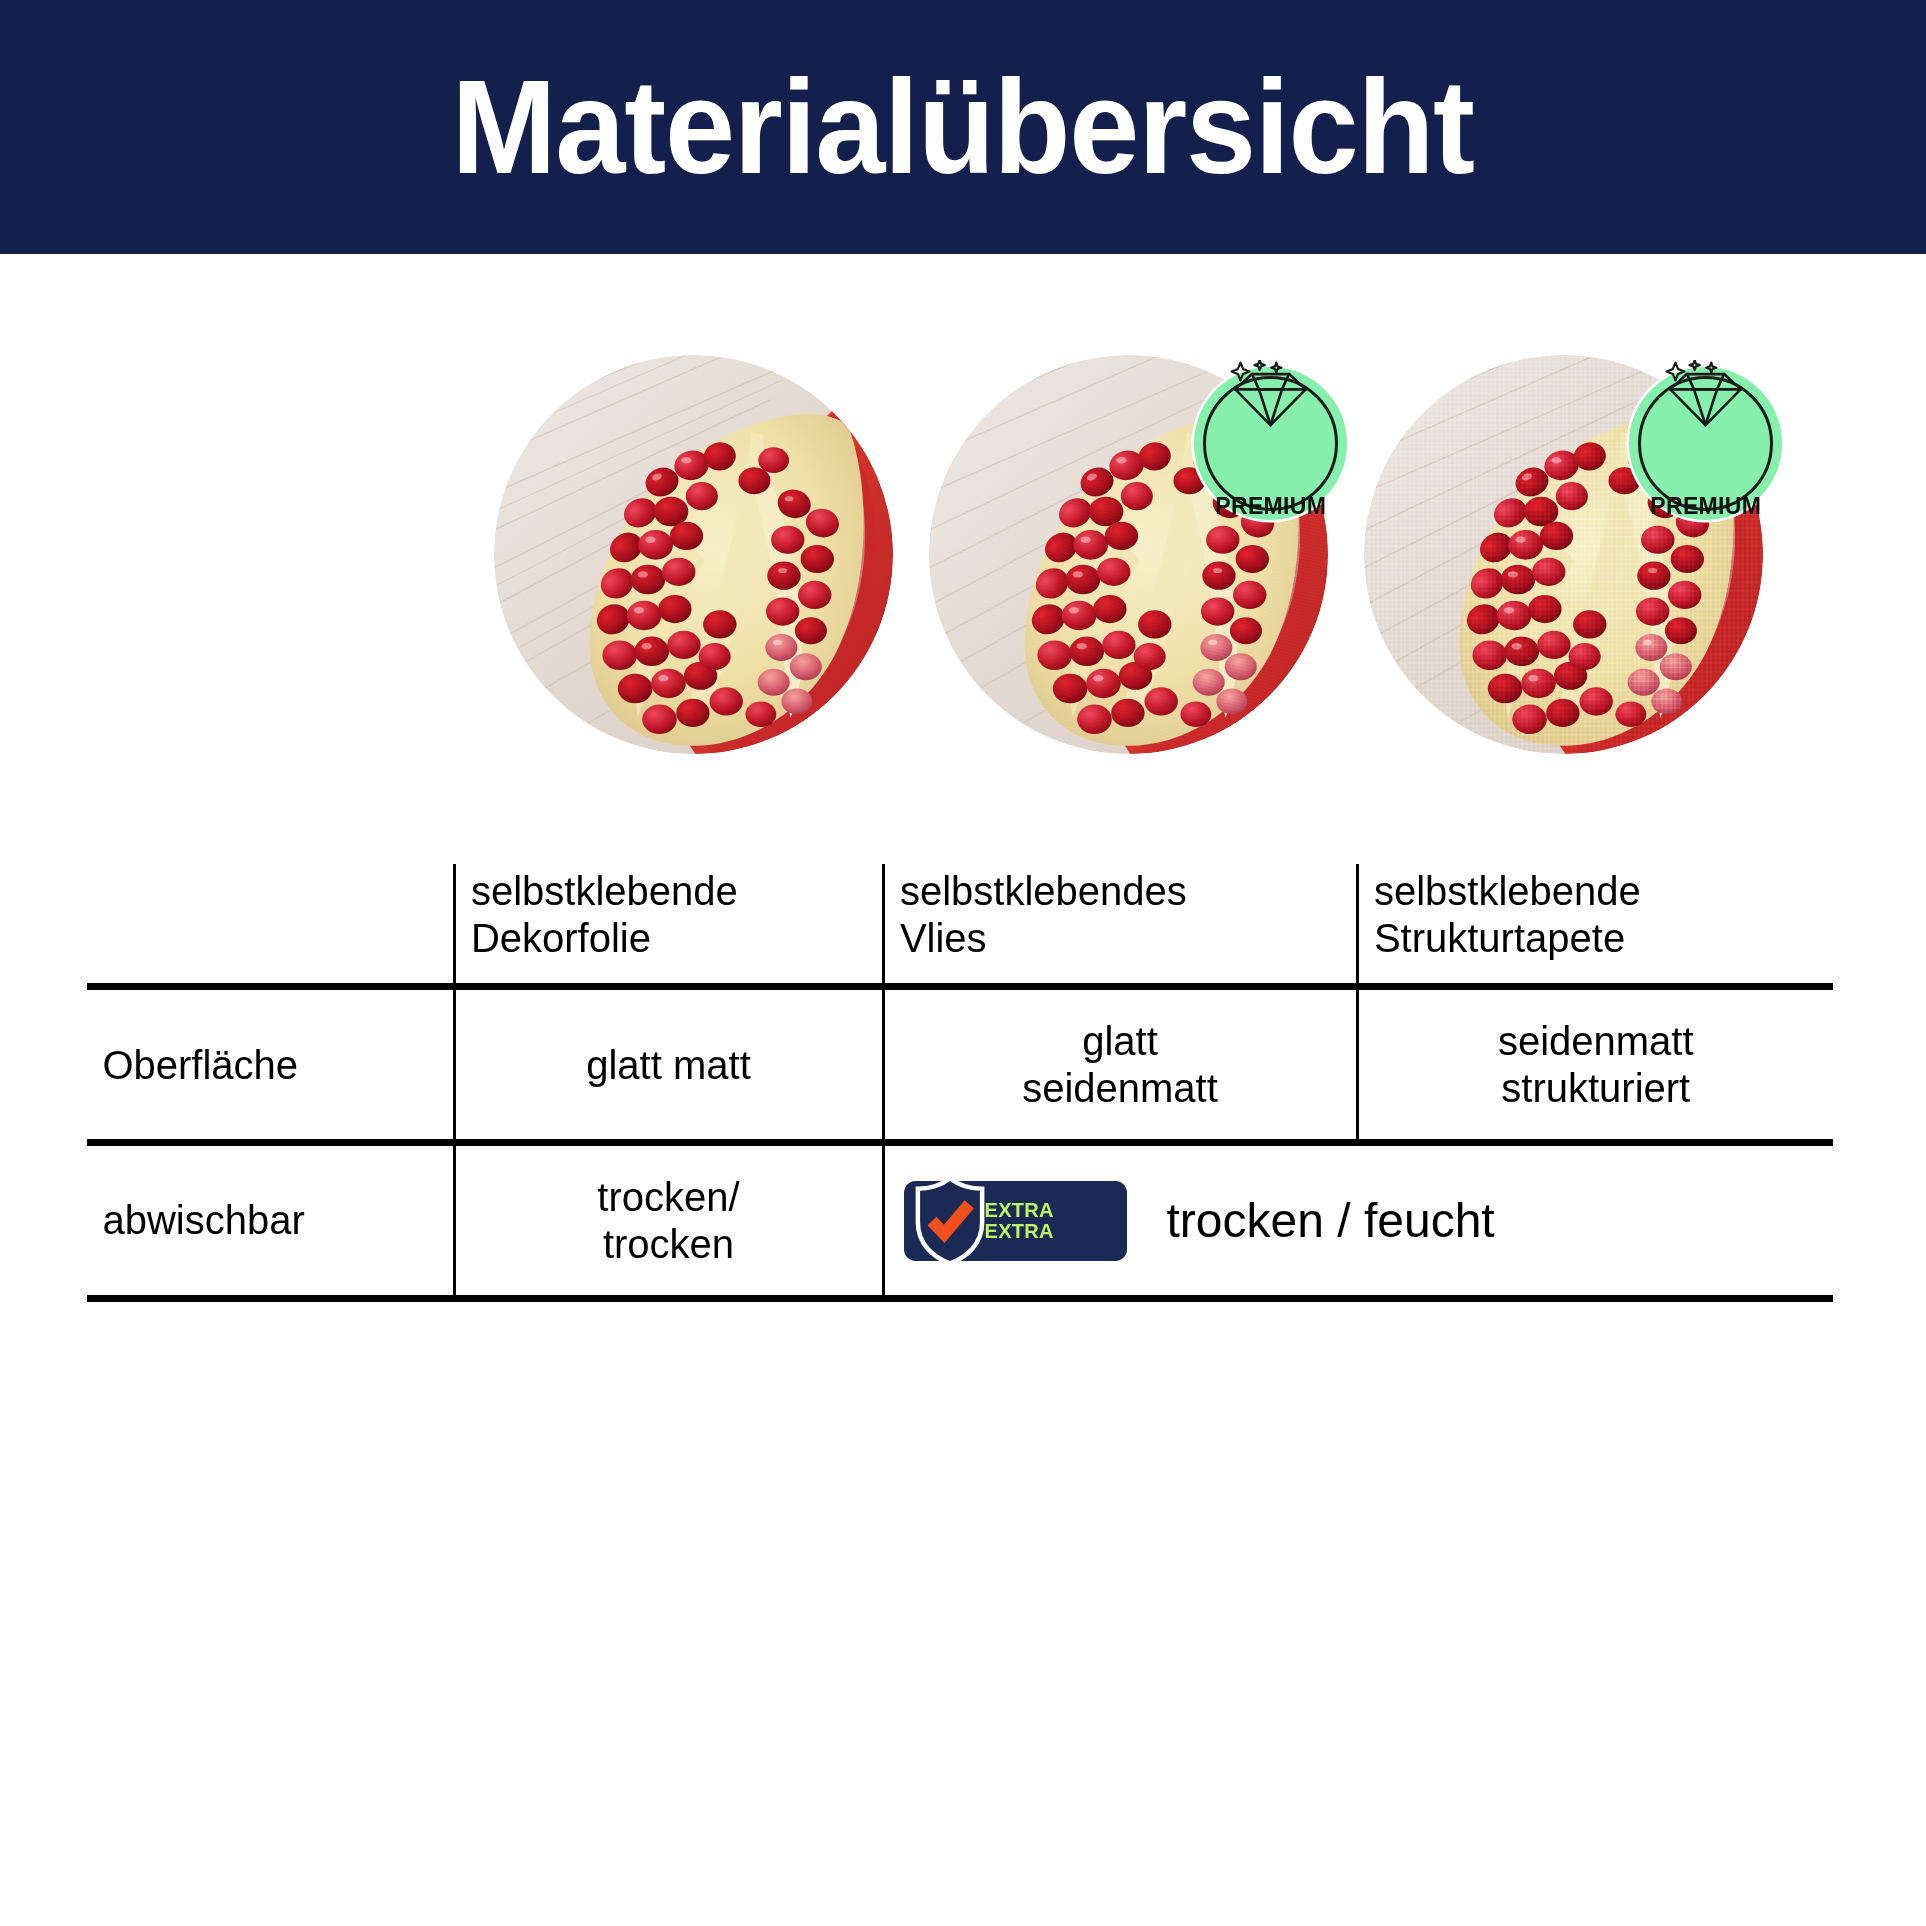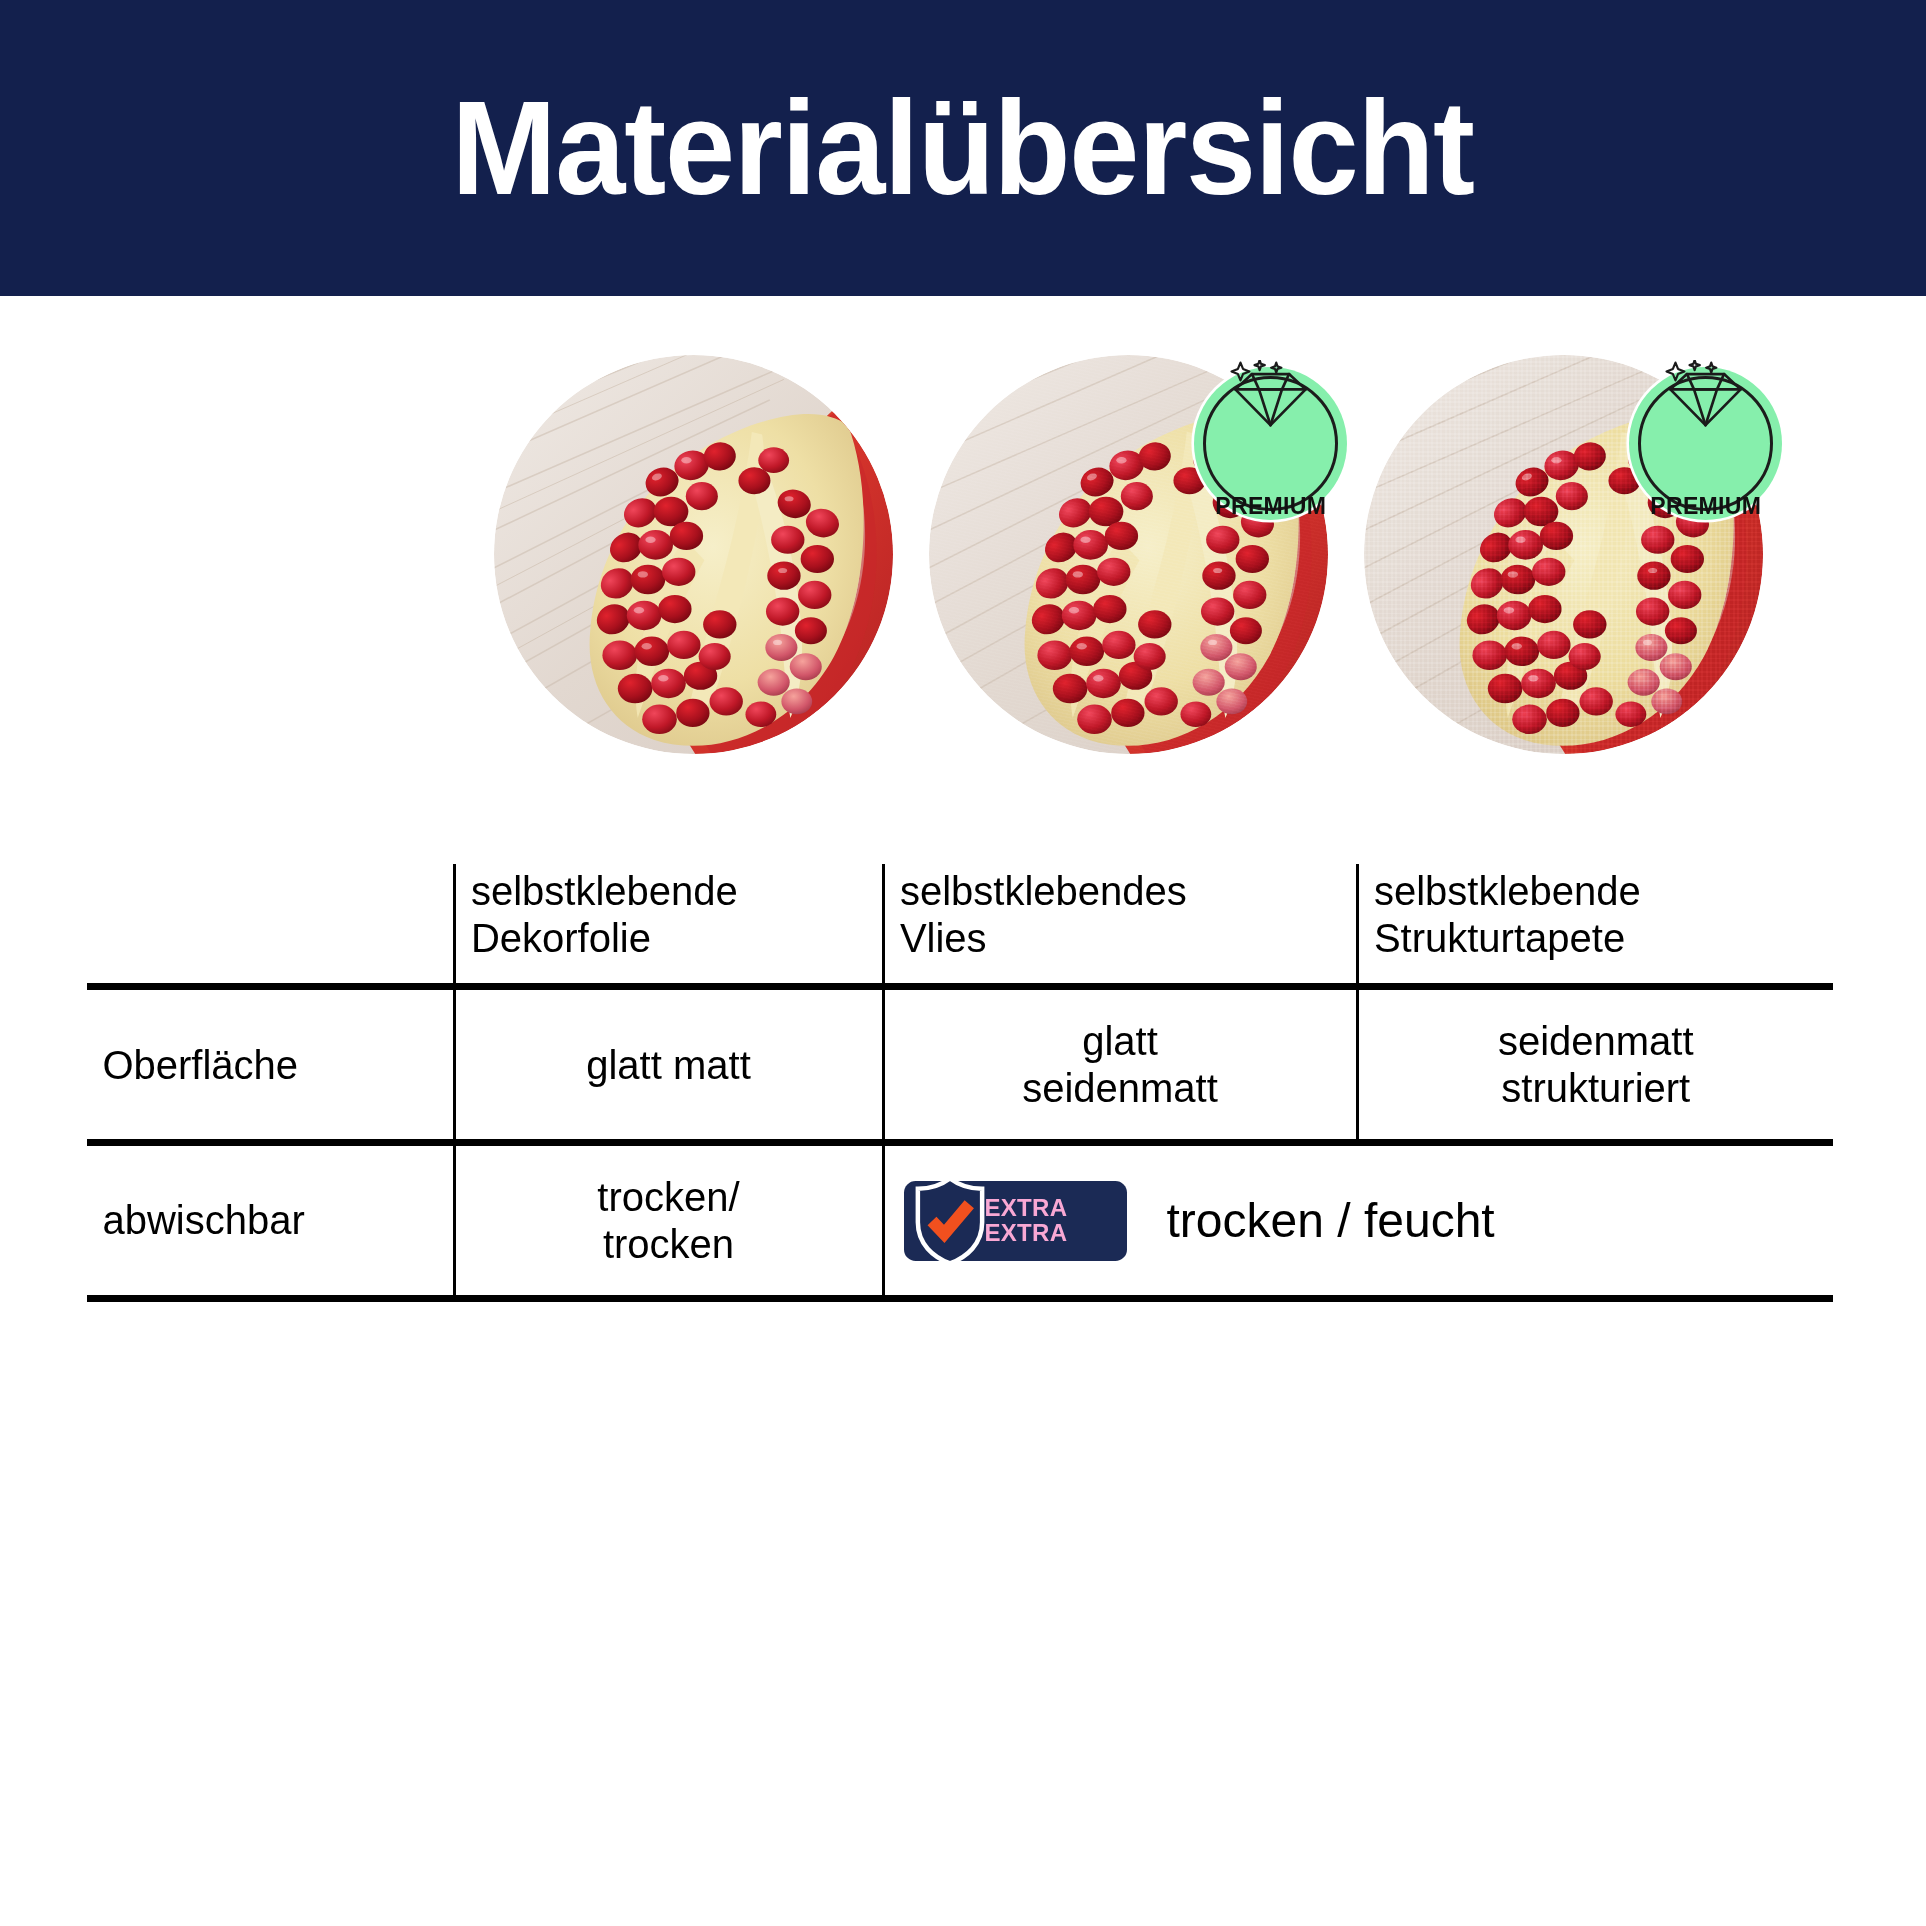--- a/index.html
+++ b/index.html
@@ -7,21 +7,21 @@
   body {
     background:#ffffff;
     font-family:"Liberation Sans", sans-serif;
     position:relative;
     overflow:hidden;
   }
 
   
   #header-banner{
     position:absolute; left:0; top:0;
-    width:1926px; height:296px;
+    width:1926px; height:254px;
     background:#13204d;
     display:flex; align-items:center; justify-content:center;
   }
   #page-title{
     color:#ffffff;
     font-size:134px;
     font-weight:700;
     letter-spacing:-1.3px;
     line-height:1;
     transform:scaleX(0.94);
@@ -178,23 +178,23 @@
     display:flex; align-items:center;
     overflow:visible;
   }
   .robust-shield{
     position:absolute;
     left:10.3px; top:-5.1px;
     width:72px; height:90px;
   }
   .robust-text{
     margin-left:81px;
-    color:#f9a8d4;
+    color:#bef264;
     font-weight:700;
-    font-size:24px;
+    font-size:20px;
     line-height:1.02;
     letter-spacing:0.3px;
     text-align:left;
     font-family:"Liberation Sans", sans-serif;
   }
   .robust-text .l2{ display:block; }
 </style>
 </head>
 <body>
 

